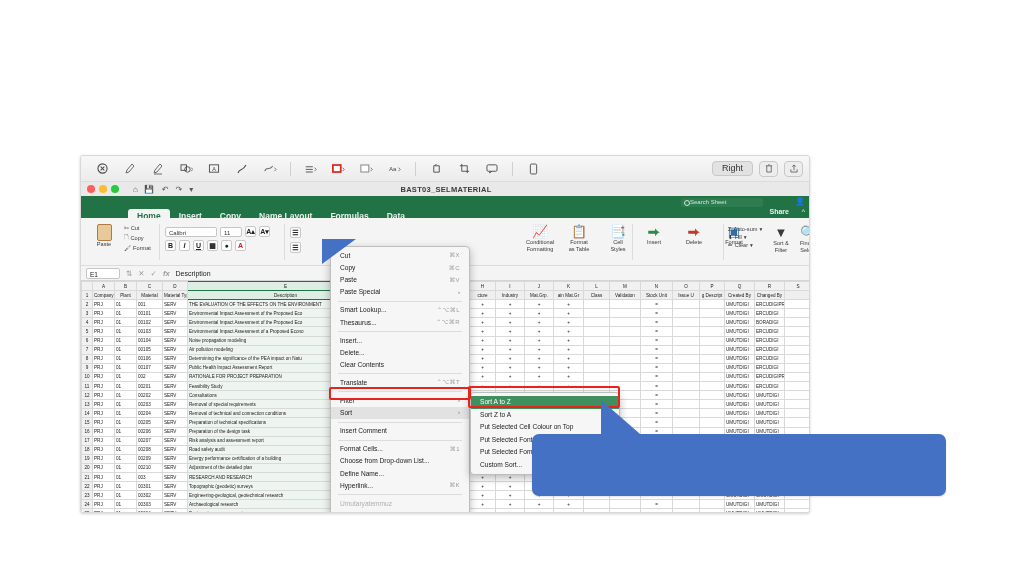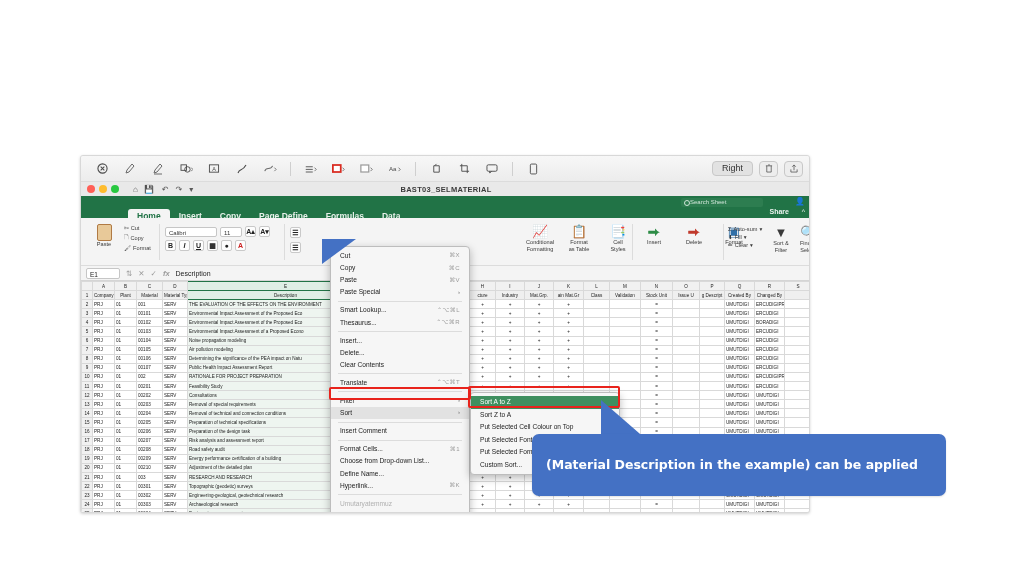--- a/index.html
+++ b/index.html
@@ -343,21 +343,21 @@
     <div class="xl-green">
       <div class="search-sheet">Search Sheet</div>
       <div class="green-person">👤</div>
       <div class="share-btn">Share</div>
       <div class="green-caret">^</div>
     </div>
     <div class="xl-tabs">
       <div class="xl-tab active">Home</div>
       <div class="xl-tab">Insert</div>
       <div class="xl-tab">Copy</div>
-      <div class="xl-tab">Page Define</div>
+      <div class="xl-tab">Name Layout</div>
       <div class="xl-tab">Formulas</div>
       <div class="xl-tab">Data</div>
     </div>
 
     <div class="ribbon">
 
       <div class="rb-grp" style="left:6px;">
         <div class="rb-ico" style="margin-top:4px;">
           <span class="gl clipart"></span>
           <span>Paste</span>
@@ -1159,16 +1159,15 @@
 
     <div class="redbox" style="left:248px; top:231px; width:142px; height:13px;"></div>
     <div class="redbox" style="left:387px; top:230px; width:152px; height:22px;"></div>
 
   </div>
 
   <div class="tail-top"></div>
 
   <div class="tail-bot"></div>
   <div class="callout callout-bot">
-    <span>(Material Description in the example) can be applied</span>
   </div>
 
 </div>
 
 </body></html>

